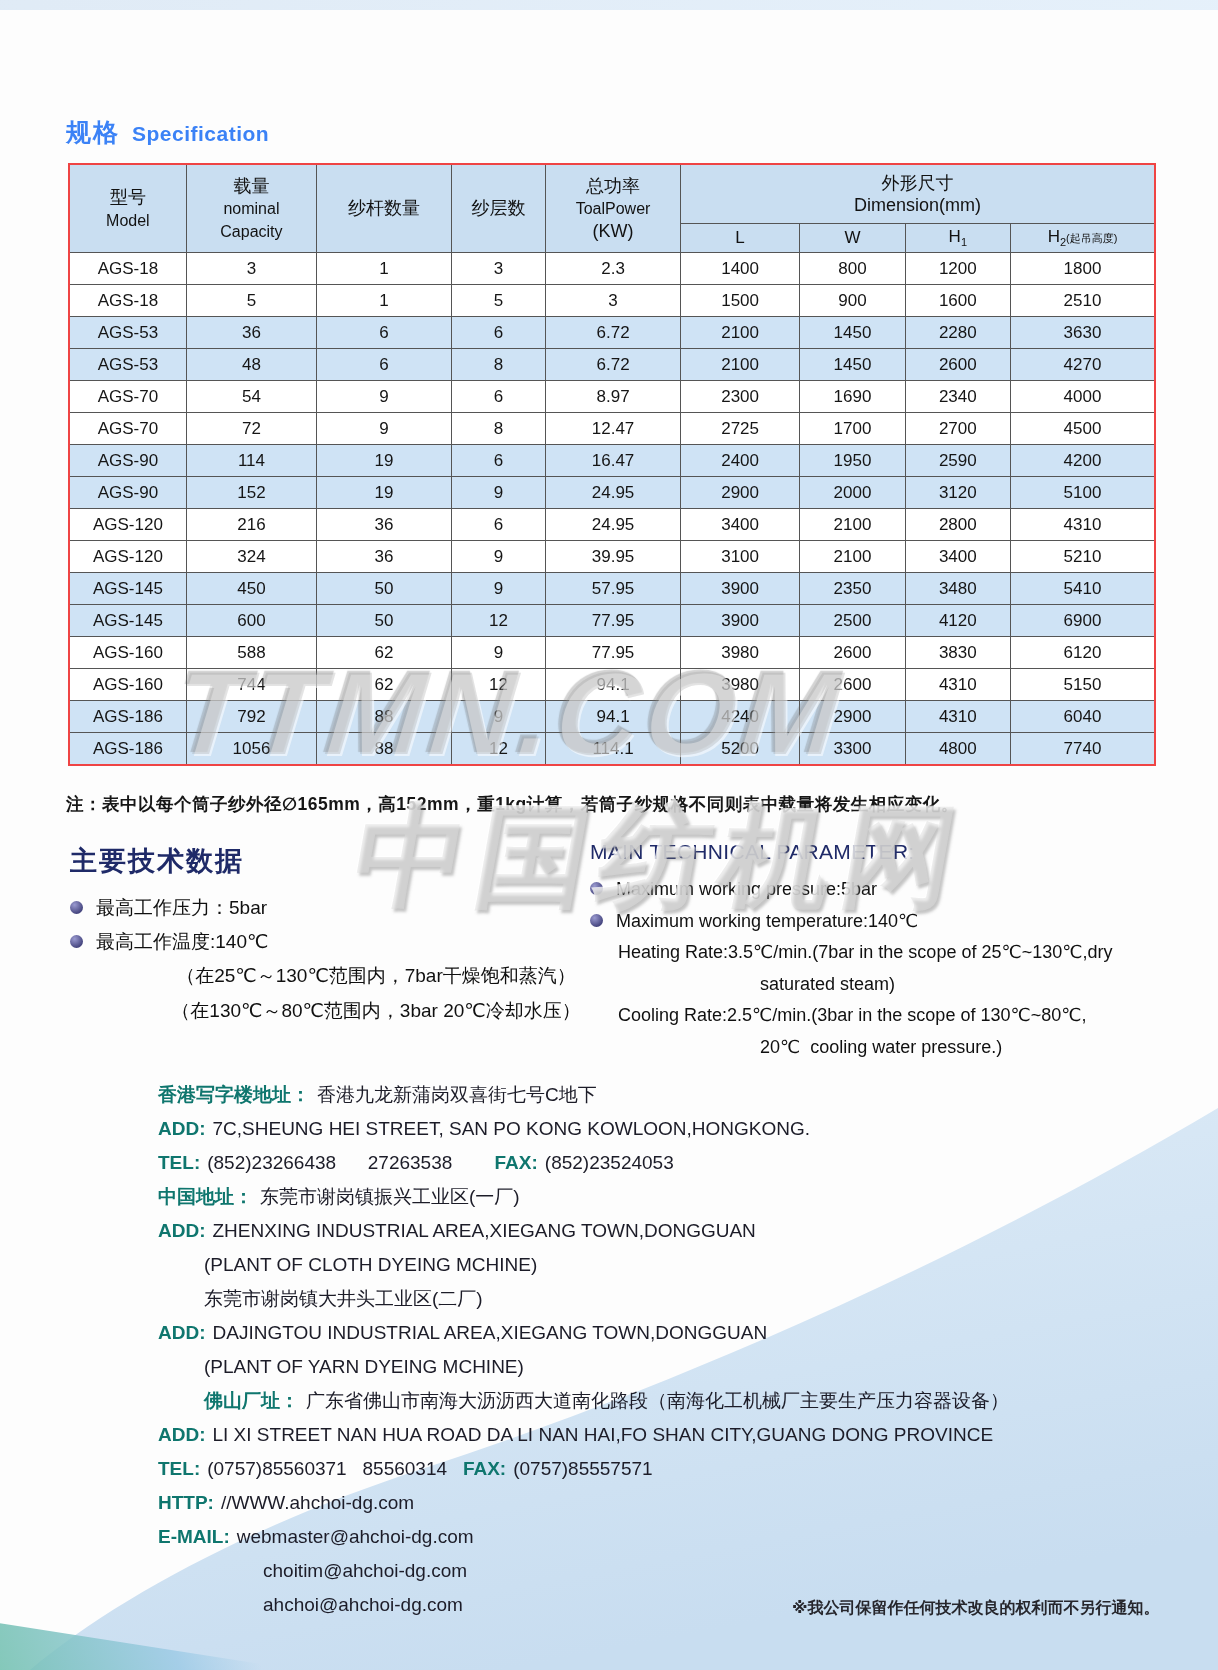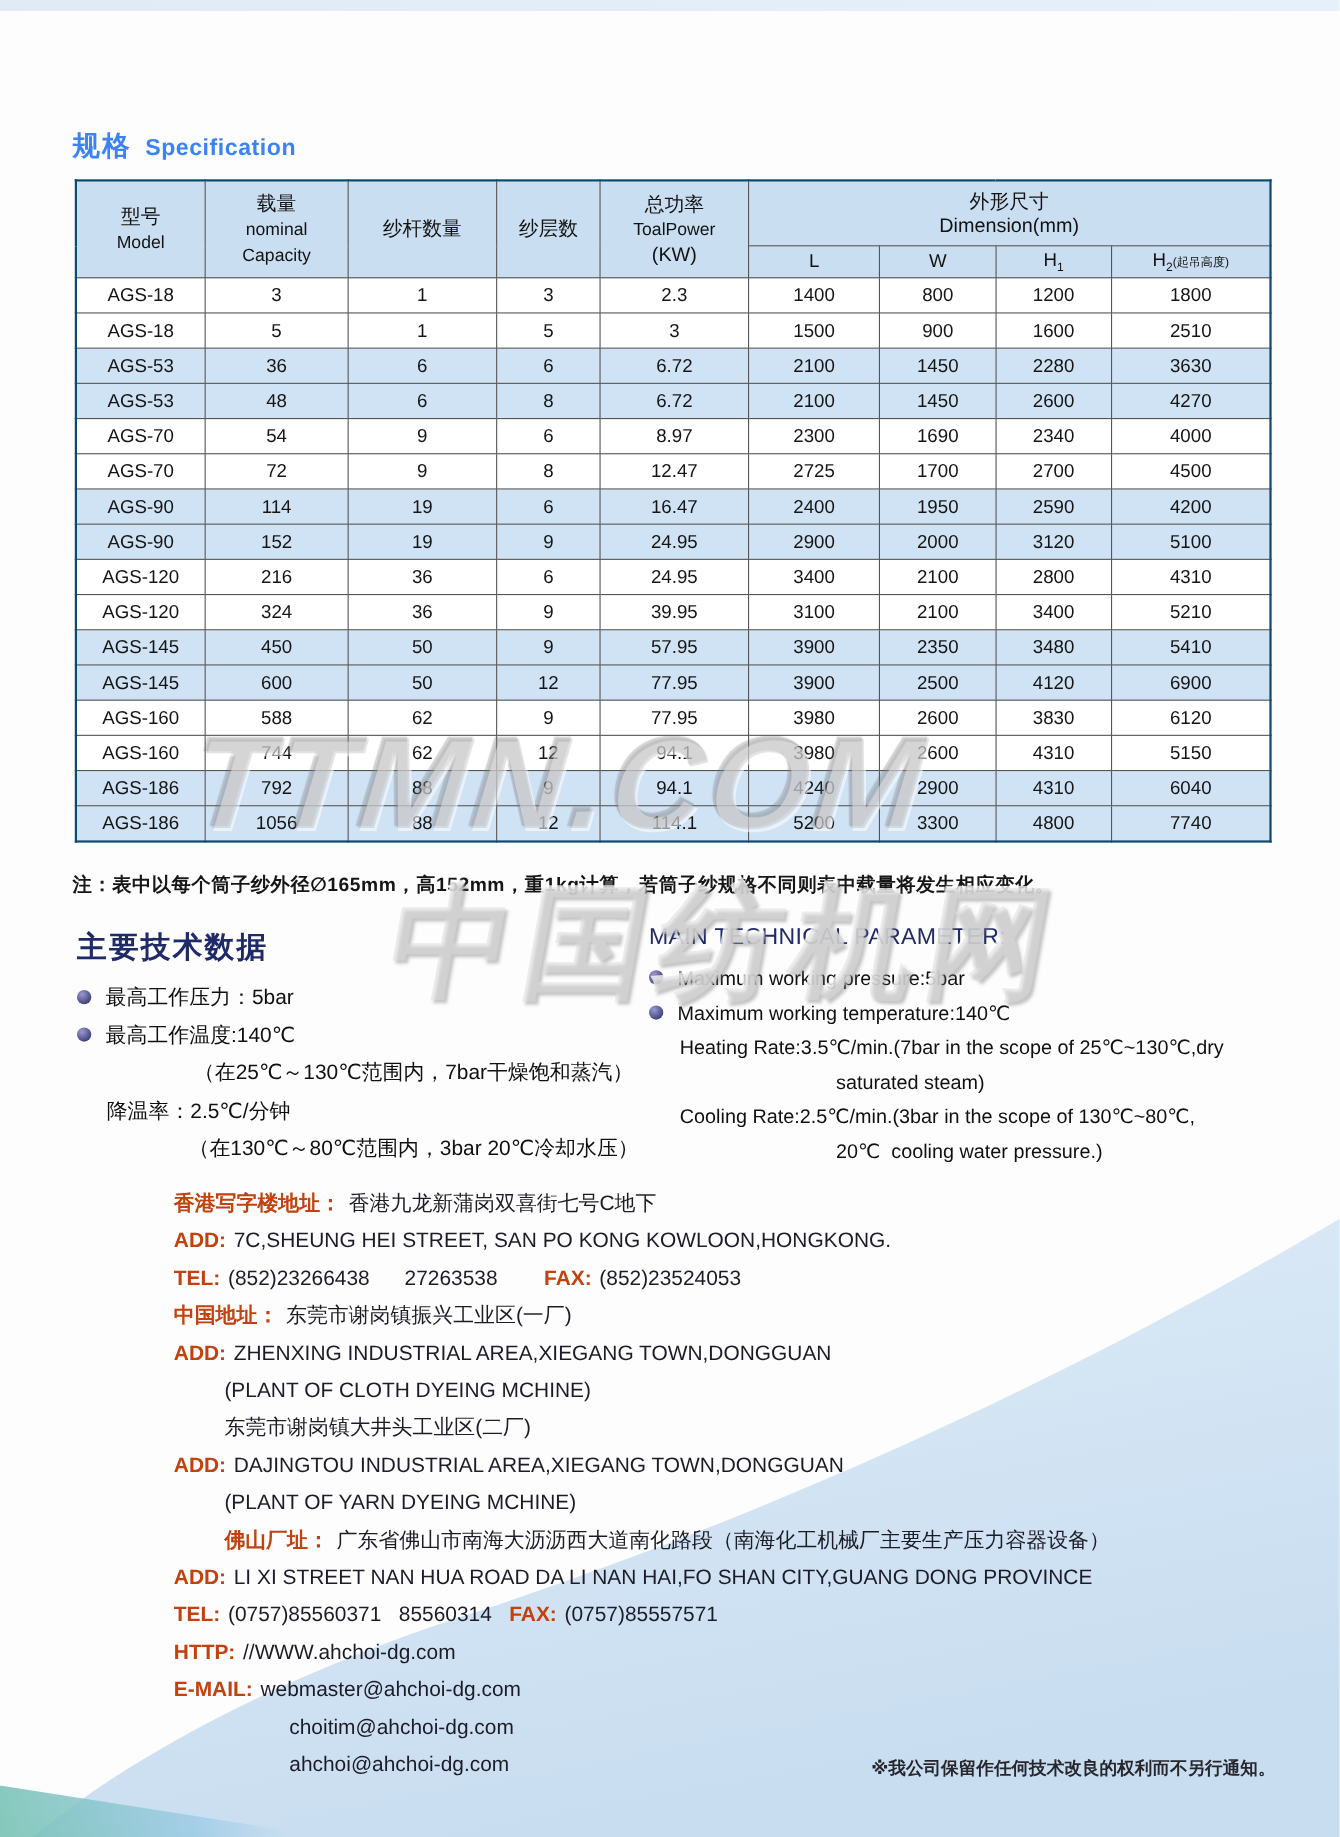--- a/index.html
+++ b/index.html
@@ -19,21 +19,21 @@
     clip-path:polygon(0 100%, 0 40%, 100% 100%); opacity:.85; pointer-events:none; }
 
   
   #page-title { left:66px; top:116px; z-index:3; color:#3b82f6; font-weight:bold; }
   #page-title .zh { font-size:25px; letter-spacing:2px; }
   #page-title .en { font-size:21px; margin-left:12px; letter-spacing:.5px; }
 
   
   #spec-table-wrap { left:68px; top:163px; width:1088px; z-index:2; }
   table.spec { border-collapse:collapse; width:100%; table-layout:fixed;
-    border:2px solid #0c4a6e; background:#fff; }
+    border:2px solid #ef4444; background:#fff; }
   table.spec th, table.spec td { border:1px solid #555; text-align:center; padding:0; }
   table.spec thead th { background:#c9def1; font-weight:normal; color:#121212; }
   th.h-main { height:58px; font-size:18px; line-height:1.25; }
   th.h-sub  { height:28px; font-size:17px; }
   th .en-sm { font-size:16px; }
   td { height:31px; font-size:17px; color:#151515; }
   tr.row-blue td { background:#cfe3f5; }
   sub.sb { font-size:11px; }
   .dim-note { font-size:11px; }
 
@@ -53,21 +53,21 @@
 
   #tech-en { left:590px; top:840px; width:575px; z-index:3; }
   #tech-en .hd { font-size:21px; font-weight:normal; color:#1f2a68; margin-bottom:10px; letter-spacing:.3px; }
   #tech-en .tech-item { font-size:18px; line-height:1.75; }
   #tech-en .ind-1 { padding-left:28px; }
   #tech-en .ind-3 { padding-left:170px; }
 
   
   #address-block { left:158px; top:1085px; width:900px; z-index:3; }
   .addr-line { font-size:19px; line-height:1.0; margin-bottom:15px; white-space:pre-wrap; color:#1c1c28; }
-  .addr-line .lbl { color:#c2410c; font-weight:bold; margin-right:7px; }
+  .addr-line .lbl { color:#0f766e; font-weight:bold; margin-right:7px; }
   .addr-ind-1 { padding-left:46px; }
   .addr-ind-2 { padding-left:105px; }
 
   
   #footer-note { left:792px; top:1598px; z-index:3; font-size:16px; font-weight:bold; color:#26262c; }
 
   
   .wm { z-index:4; pointer-events:none; font-weight:bold; white-space:nowrap; }
   #wm-ttmn { left:175px; top:645px; font-size:118px; font-style:italic; letter-spacing:4px;
     color:rgba(150,150,150,.26);
@@ -330,21 +330,20 @@
 </div>
 
 <div class="layer" id="table-note">注：表中以每个筒子纱外径∅165mm，高152mm，重1kg计算，若筒子纱规格不同则表中载量将发生相应变化。</div>
 
 <div class="layer" id="tech-zh">
   <div class="hd">主要技术数据</div>
   <div>
       <div class="tech-item"><span class="bullet"></span><span>最高工作压力：5bar</span></div>
       <div class="tech-item"><span class="bullet"></span><span>最高工作温度:140℃</span></div>
       <div class="tech-item ind-2"><span>（在25℃～130℃范围内，7bar干燥饱和蒸汽）</span></div>
-      <div class="tech-item ind-1"><span>降温率：2.5℃/分钟</span></div>
       <div class="tech-item ind-2"><span>（在130℃～80℃范围内，3bar 20℃冷却水压）</span></div>
     </div>
 </div>
 
 <div class="layer" id="tech-en">
   <div class="hd">MAIN TECHNICAL PARAMETER:</div>
   <div>
       <div class="tech-item"><span class="bullet"></span><span>Maximum working pressure:5bar</span></div>
       <div class="tech-item"><span class="bullet"></span><span>Maximum working temperature:140℃</span></div>
       <div class="tech-item ind-1"><span>Heating Rate:3.5℃/min.(7bar in the scope of 25℃~130℃,dry</span></div>

